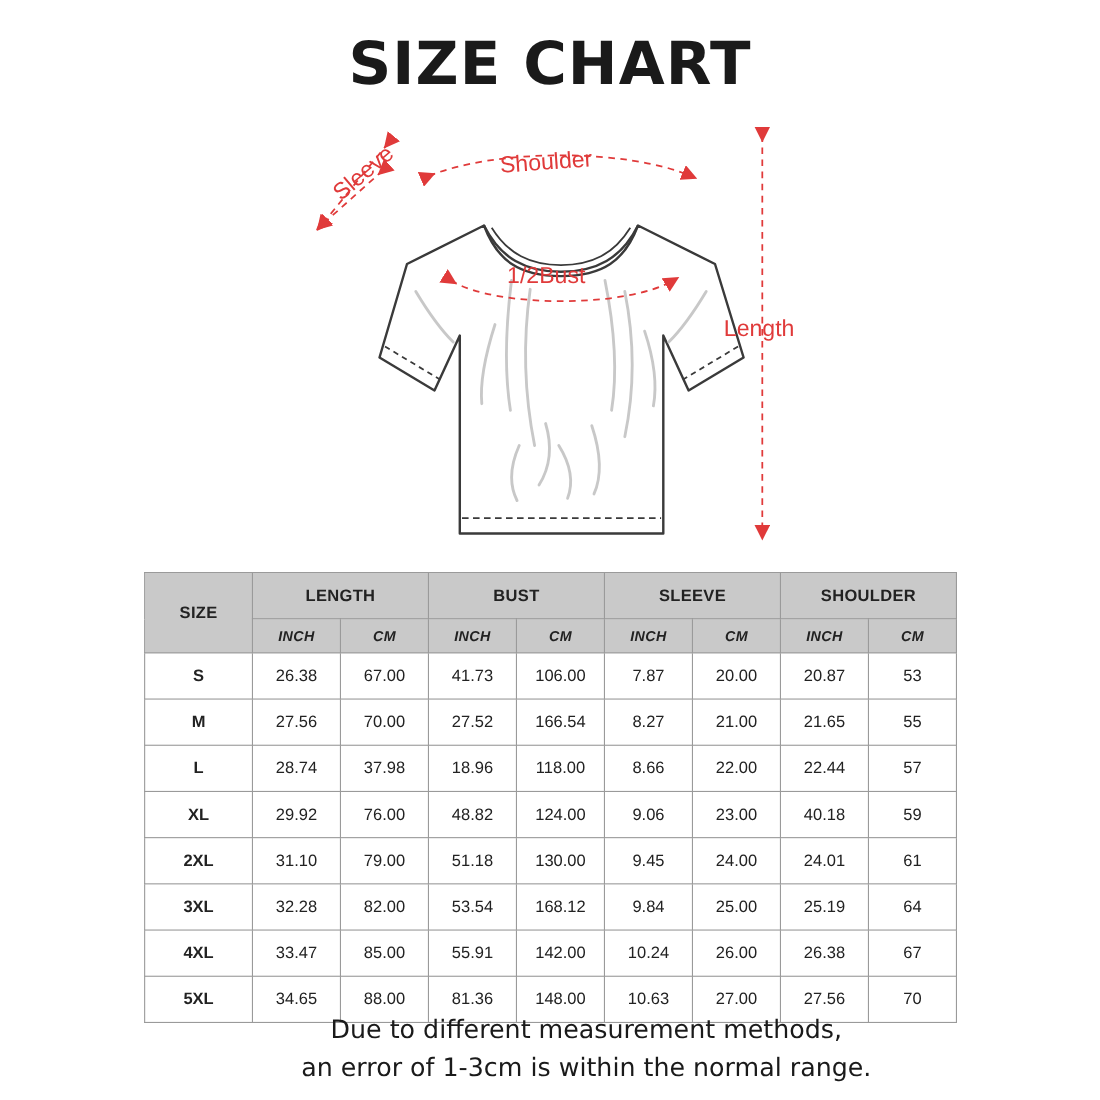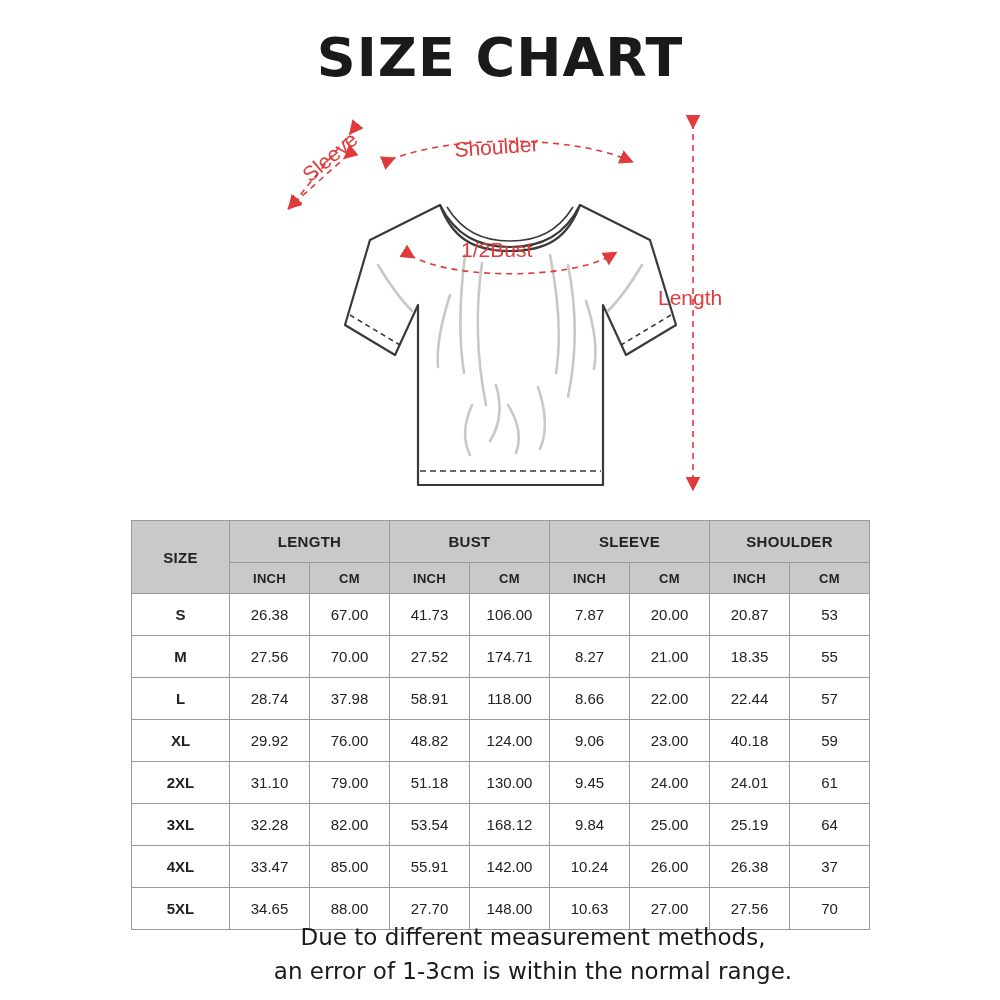--- a/index.html
+++ b/index.html
@@ -70,20 +70,21 @@
   }
   table.size-table thead th {
     background: #c9c9c9;
     font-weight: bold;
     font-size: 15px;
     letter-spacing: 0.3px;
   }
   table.size-table thead th.sub {
     font-size: 13px;
     height: 30px;
+    font-style: italic;
   }
   table.size-table tbody td.size-cell {
     font-weight: bold;
     font-size: 15px;
   }
   table.size-table tbody tr td {
     background: #ffffff;
   }
 
   
@@ -211,31 +212,31 @@
           <td>7.87</td>
           <td>20.00</td>
           <td>20.87</td>
           <td>53</td>
         </tr>
         <tr>
           <td class="size-cell">M</td>
           <td>27.56</td>
           <td>70.00</td>
           <td>27.52</td>
-          <td>174.71</td>
+          <td>166.54</td>
           <td>8.27</td>
           <td>21.00</td>
-          <td>18.35</td>
+          <td>21.65</td>
           <td>55</td>
         </tr>
         <tr>
           <td class="size-cell">L</td>
           <td>28.74</td>
           <td>37.98</td>
-          <td>58.91</td>
+          <td>18.96</td>
           <td>118.00</td>
           <td>8.66</td>
           <td>22.00</td>
           <td>22.44</td>
           <td>57</td>
         </tr>
         <tr>
           <td class="size-cell">XL</td>
           <td>29.92</td>
           <td>76.00</td>
@@ -270,27 +271,27 @@
         </tr>
         <tr>
           <td class="size-cell">4XL</td>
           <td>33.47</td>
           <td>85.00</td>
           <td>55.91</td>
           <td>142.00</td>
           <td>10.24</td>
           <td>26.00</td>
           <td>26.38</td>
-          <td>37</td>
+          <td>67</td>
         </tr>
         <tr>
           <td class="size-cell">5XL</td>
           <td>34.65</td>
           <td>88.00</td>
-          <td>27.70</td>
+          <td>81.36</td>
           <td>148.00</td>
           <td>10.63</td>
           <td>27.00</td>
           <td>27.56</td>
           <td>70</td>
         </tr>
       </tbody>
     </table>
   </div>
 

